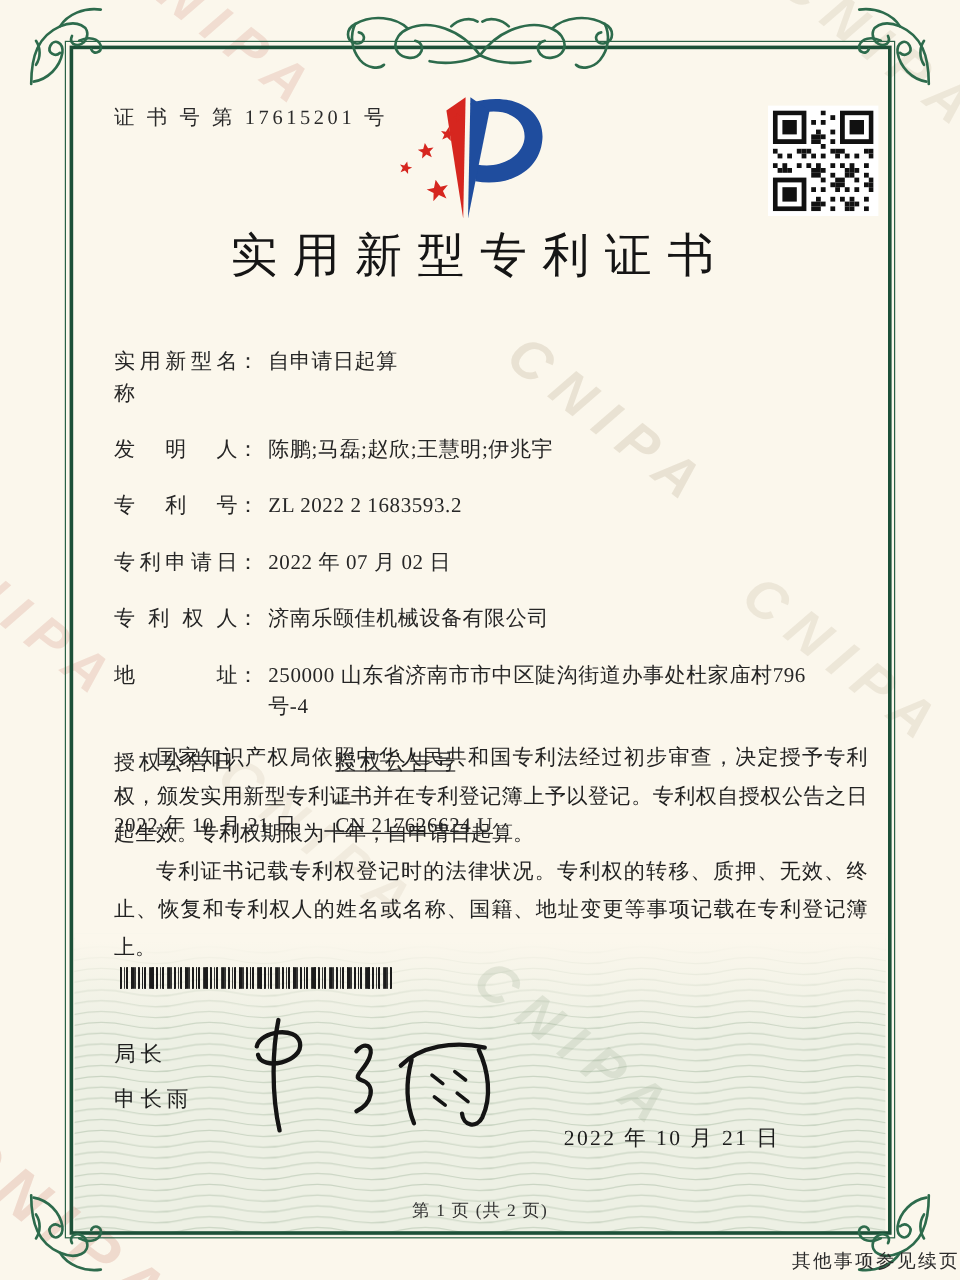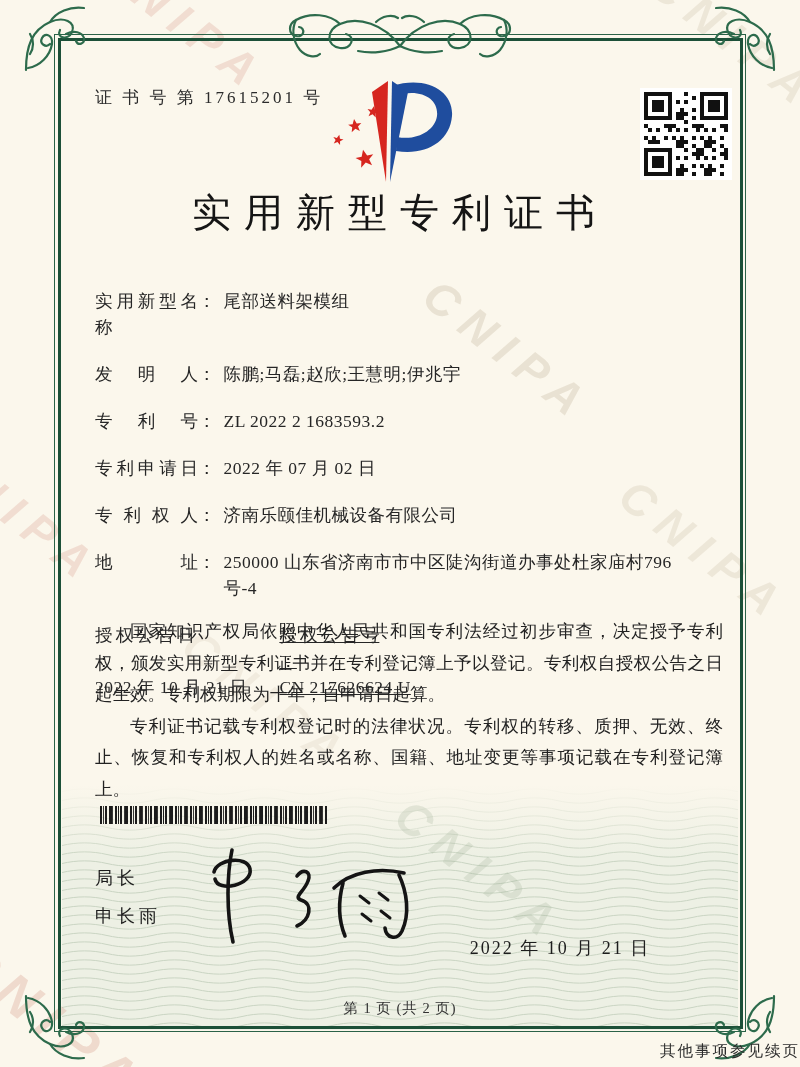--- a/index.html
+++ b/index.html
@@ -249,21 +249,21 @@
         <rect x="4" y="60" width="20" height="20" fill="#fff"></rect>
         <rect x="8" y="64" width="12" height="12" fill="#111"></rect>
       </svg>
 
     <div class="title">实用新型专利证书</div>
 
     <div class="fields">
       <div class="frow">
         <span class="flabel">实用新型名称</span>
           <span class="fcolon">：</span>
-        <span class="fvalue">尾部送料架模组</span>
+        <span class="fvalue">自申请日起算</span>
       </div>
       <div class="frow">
         <span class="flabel">发明人</span>
           <span class="fcolon">：</span>
         <span class="fvalue">陈鹏;马磊;赵欣;王慧明;伊兆宇</span>
       </div>
       <div class="frow">
         <span class="flabel">专利号</span>
           <span class="fcolon">：</span>
         <span class="fvalue">ZL 2022 2 1683593.2</span>

